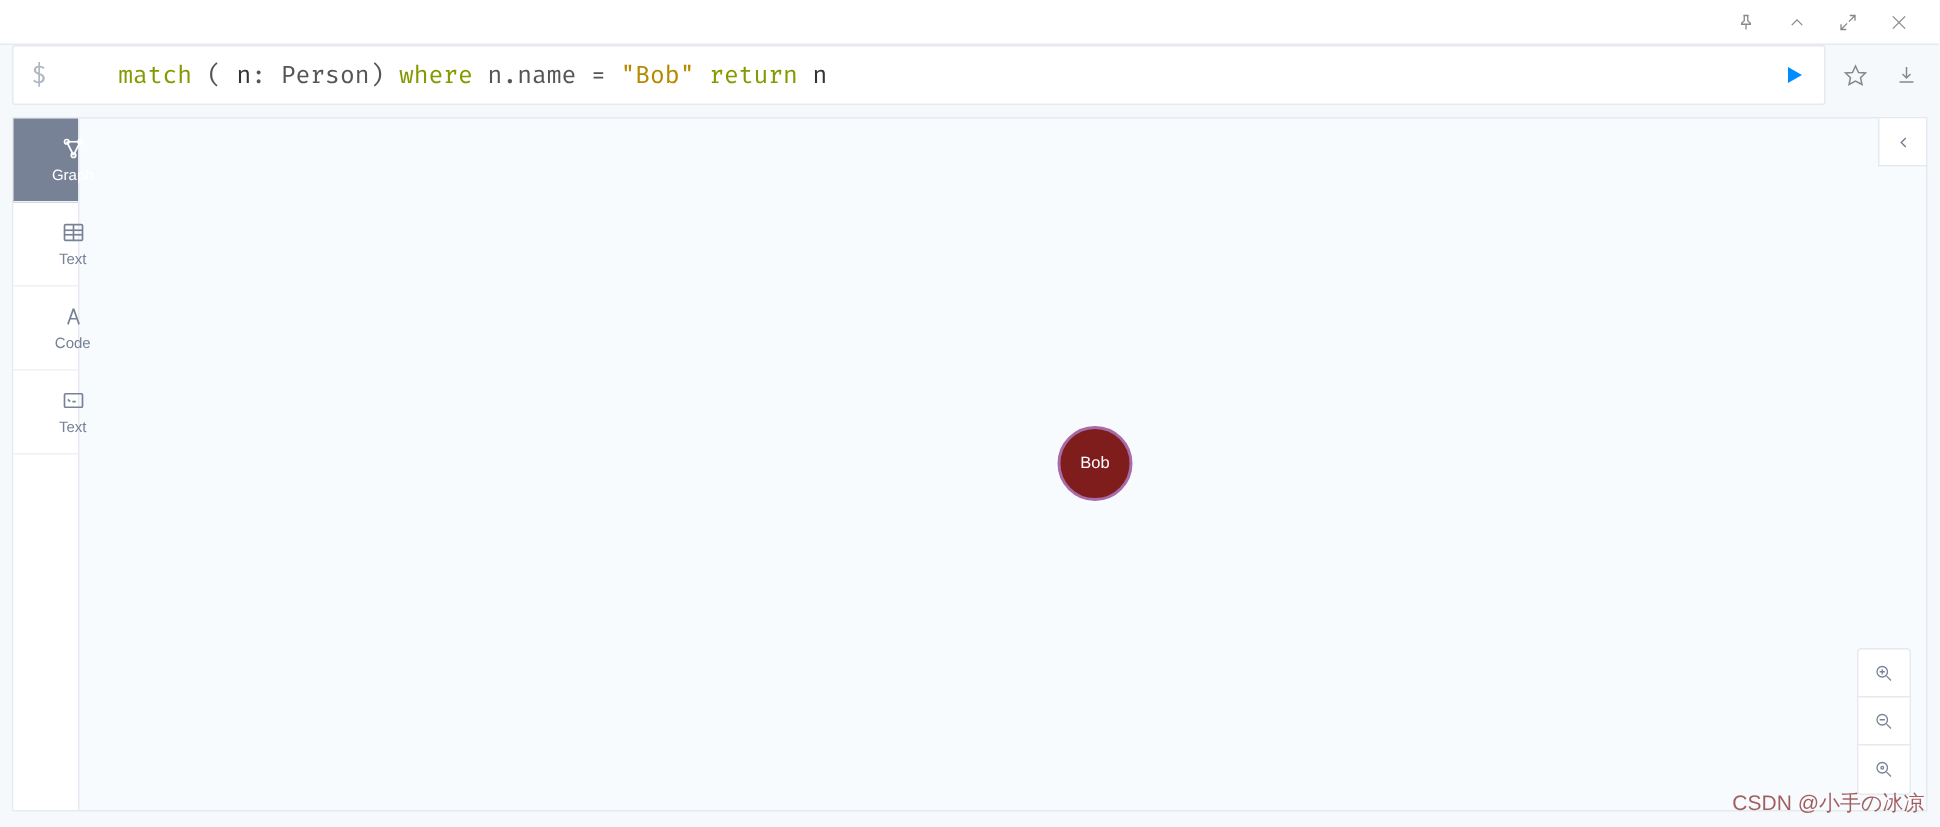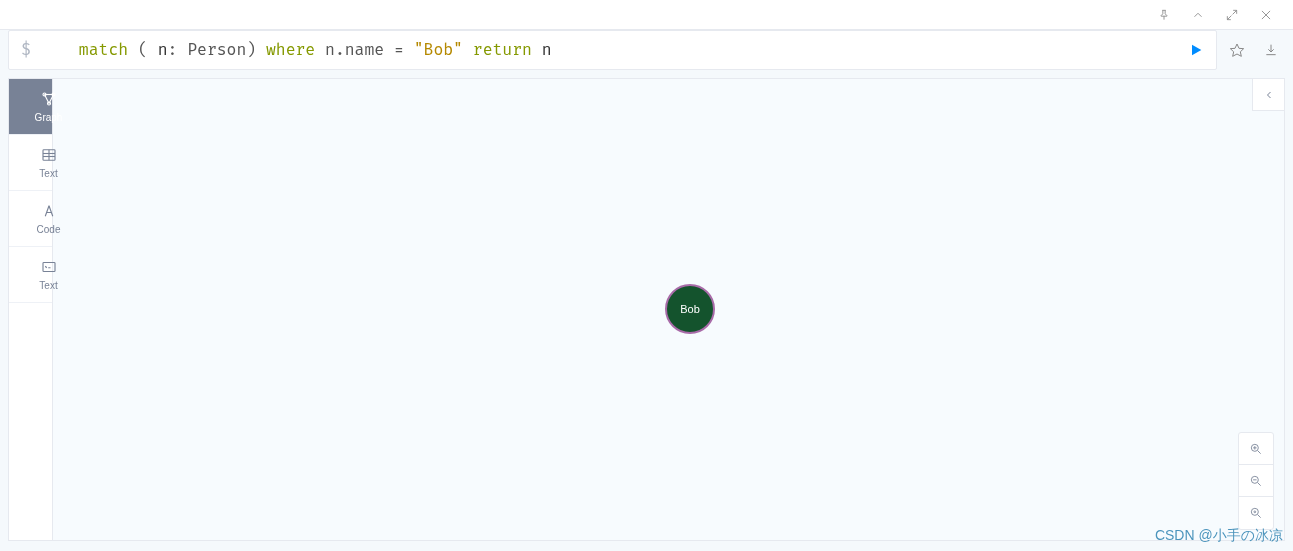--- a/index.html
+++ b/index.html
@@ -133,26 +133,26 @@
       color: #fff;
     }
     .view-tab svg { stroke: currentColor; }
     .view-tab span { font-size: 10px; }
     .graph-canvas {
       flex: 1;
       position: relative;
     }
     .node-circle {
       position: absolute;
-      left: 612px;
+      left: 652px;
       top: 205px;
       width: 50px;
       height: 50px;
       border-radius: 50%;
-      background: #14532d;
+      background: #7f1d1d;
       border: 2px solid #a86ba8;
       display: flex;
       align-items: center;
       justify-content: center;
       font-size: 11px;
       color: #fff;
       cursor: pointer;
     }
     .collapse-panel {
       position: absolute;
@@ -189,21 +189,21 @@
       cursor: pointer;
       border-bottom: 1px solid #e6e9ef;
       color: #788296;
     }
     .zoom-btn:last-child { border-bottom: none; }
     .watermark {
       position: absolute;
       right: 10px;
       bottom: 6px;
       font-size: 14px;
-      color: #0369a1;
+      color: #7f1d1d;
       opacity: 0.7;
       pointer-events: none;
     }
   </style>
 </head>
 <body>
 
 <div class="topbar">
   <div class="icon-btn">
     <svg width="14" height="14" viewBox="0 0 24 24" fill="none" stroke-width="1.5">

